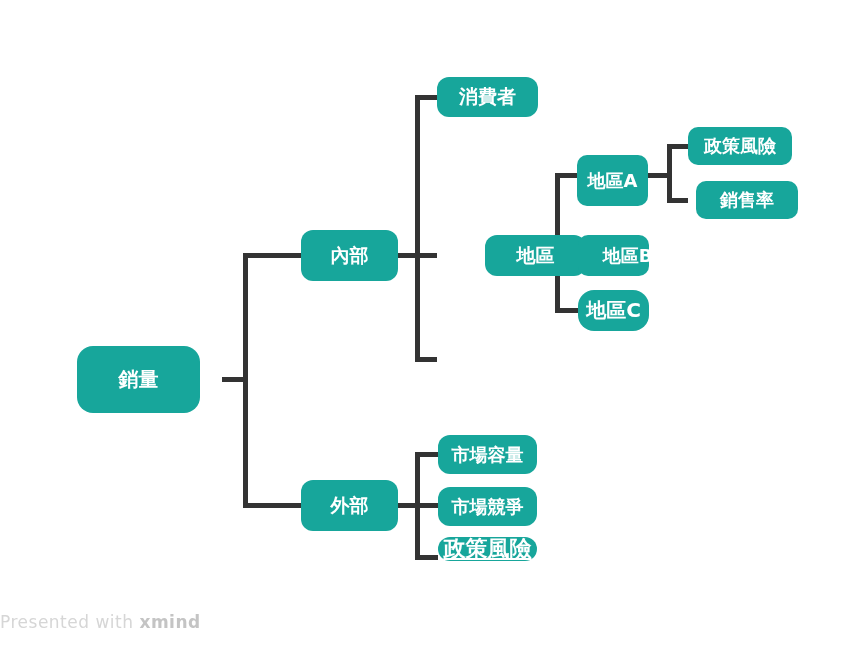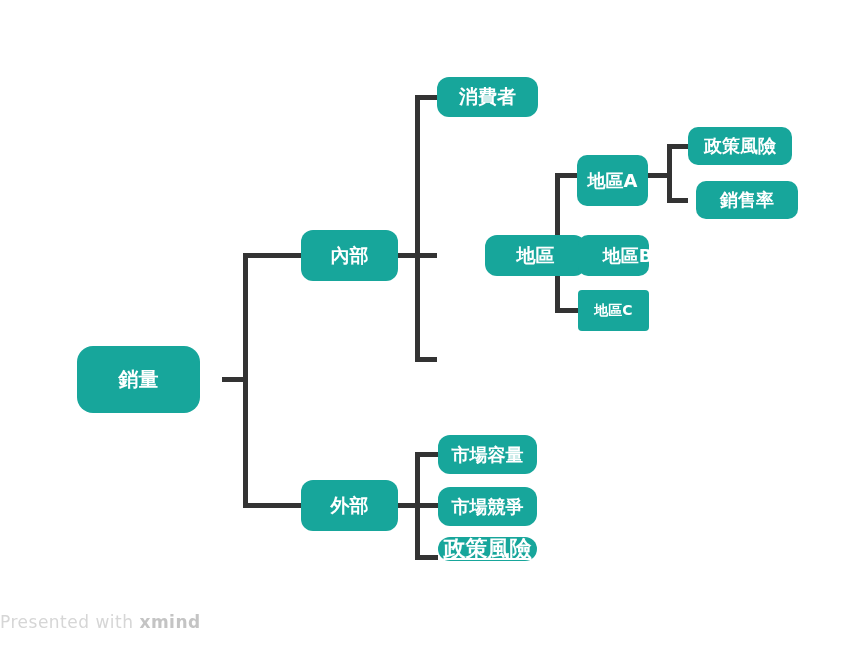--- a/index.html
+++ b/index.html
@@ -39,21 +39,21 @@
   #n-internal     { left: 301px; top: 230px; width: 97px;  height: 51px; }
   #n-external     { left: 301px; top: 480px; width: 97px;  height: 51px; }
   #n-consumer     { left: 437px; top: 77px;  width: 101px; height: 40px; }
   #n-region       { left: 437px; top: 235px; width: 101px; height: 41px; margin-left: 48px; }
   #n-time         { left: 437px; top: 340px; width: 101px; height: 40px; }
   #n-capacity     { left: 438px; top: 435px; width: 99px;  height: 39px; font-size: 18px; }
   #n-competition  { left: 438px; top: 487px; width: 99px;  height: 39px; font-size: 18px; }
   #n-risk         { left: 438px; top: 537px; width: 99px;  height: 24px; font-size: 22px; text-decoration: underline; }
   #n-region-a     { left: 577px; top: 155px; width: 71px;  height: 51px; font-size: 18px; border-radius: 10px; }
   #n-region-b     { left: 578px; top: 235px; width: 71px;  height: 41px; font-size: 18px; border-radius: 10px; padding-left: 28px; }
-  #n-region-c     { left: 578px; top: 290px; width: 71px;  height: 41px; font-size: 14px; border-radius: 4px; }
+  #n-region-c     { left: 578px; top: 290px; width: 71px;  height: 41px; font-size: 20px; border-radius: 16px; }
   #n-unit-price   { left: 688px; top: 127px; width: 104px; height: 38px; font-size: 18px; border-radius: 10px; }
   #n-sales-rate   { left: 688px; top: 181px; width: 102px; height: 38px; font-size: 18px; border-radius: 10px; margin-left: 8px; }
   
   #s1  { left: 222px; top: 377px; width: 26px;  height: 5px; }   
   #s2  { left: 243px; top: 253px; width: 5px;   height: 255px; } 
   #s3  { left: 243px; top: 253px; width: 58px;  height: 5px; }   
   #s4  { left: 398px; top: 253px; width: 39px;  height: 5px; }   
   #s5  { left: 415px; top: 95px;  width: 5px;   height: 267px; } 
   #s6  { left: 415px; top: 95px;  width: 22px;  height: 5px; }   
   #s7  { left: 415px; top: 357px; width: 22px;  height: 5px; }   

